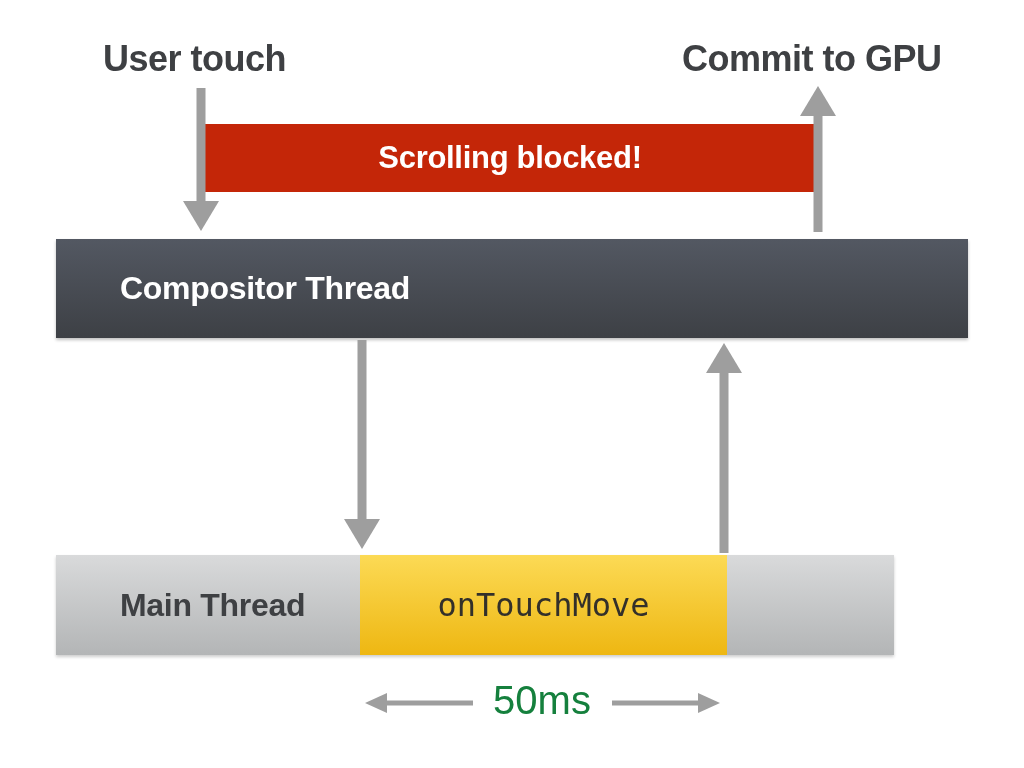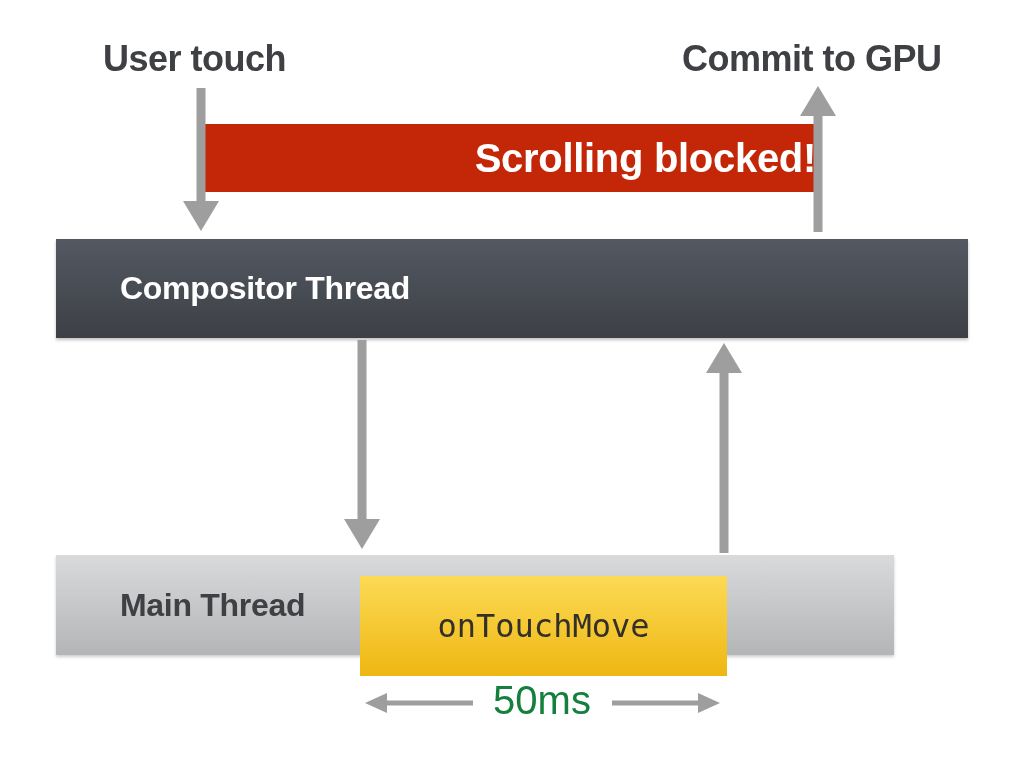--- a/index.html
+++ b/index.html
@@ -36,23 +36,23 @@
     white-space: nowrap;
   }
   .label-user-touch { left: 103px; }
   .label-commit-gpu { left: 682px; }
 
   .blocked-banner {
     position: absolute;
     left: 204px; top: 124px;
     width: 612px; height: 68px;
     background: var(--blocked-bar);
-    display: flex; align-items: center; justify-content: flex-end;
+    display: flex; align-items: center; justify-content: center;
     color: var(--text-light);
-    font-size: 40px; font-weight: bold;
+    font-size: 31px; font-weight: bold;
     letter-spacing: -0.3px;
     z-index: 1;
   }
 
   .compositor-bar {
     position: absolute;
     left: 56px; top: 239px;
     width: 912px; height: 99px;
     background: linear-gradient(to bottom, var(--compositor-top), var(--compositor-bottom));
     box-shadow: 0 2px 3px rgba(0,0,0,0.25);
@@ -79,21 +79,20 @@
   .busy-block {
     position: absolute;
     left: 360px; top: 555px;
     width: 367px; height: 100px;
     background: linear-gradient(to bottom, var(--busy-top), var(--busy-bottom));
     display: flex; align-items: center; justify-content: center;
     font-family: "DejaVu Sans Mono", monospace;
     font-size: 32px;
     color: var(--text-on-busy);
     z-index: 1;
-    margin-top: 21px;
   }
 
   .touchmove-label {
     position: absolute;
     left: 120px; top: 424px;
     font-family: "DejaVu Sans Mono", monospace;
     font-size: 37px;
     color: var(--text-code);
     white-space: nowrap;
   }

